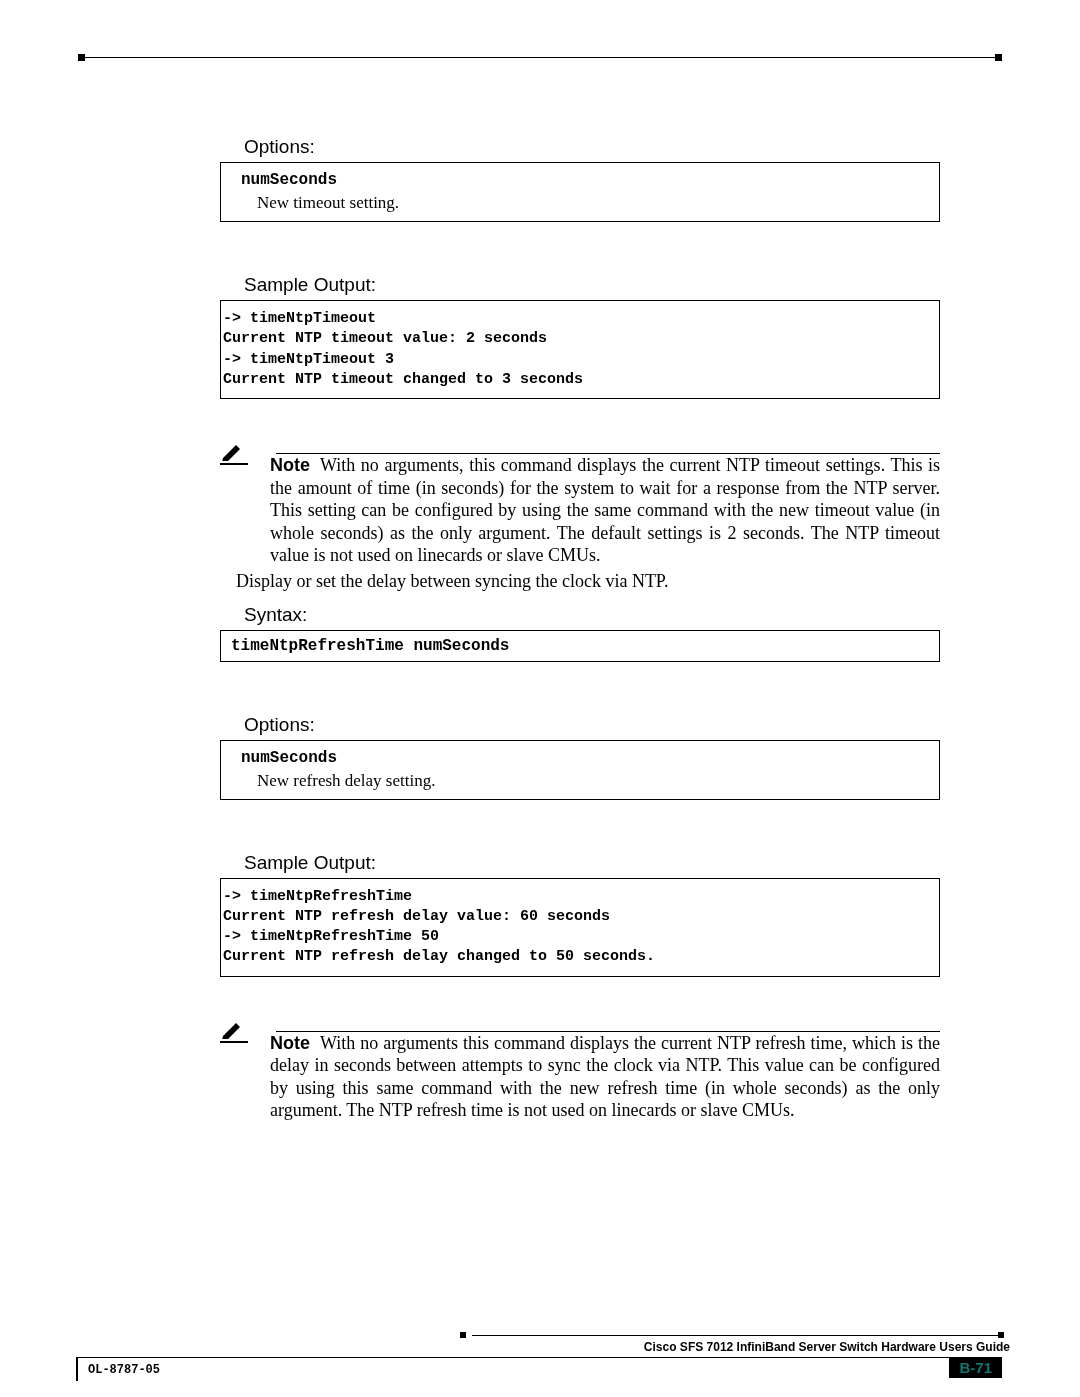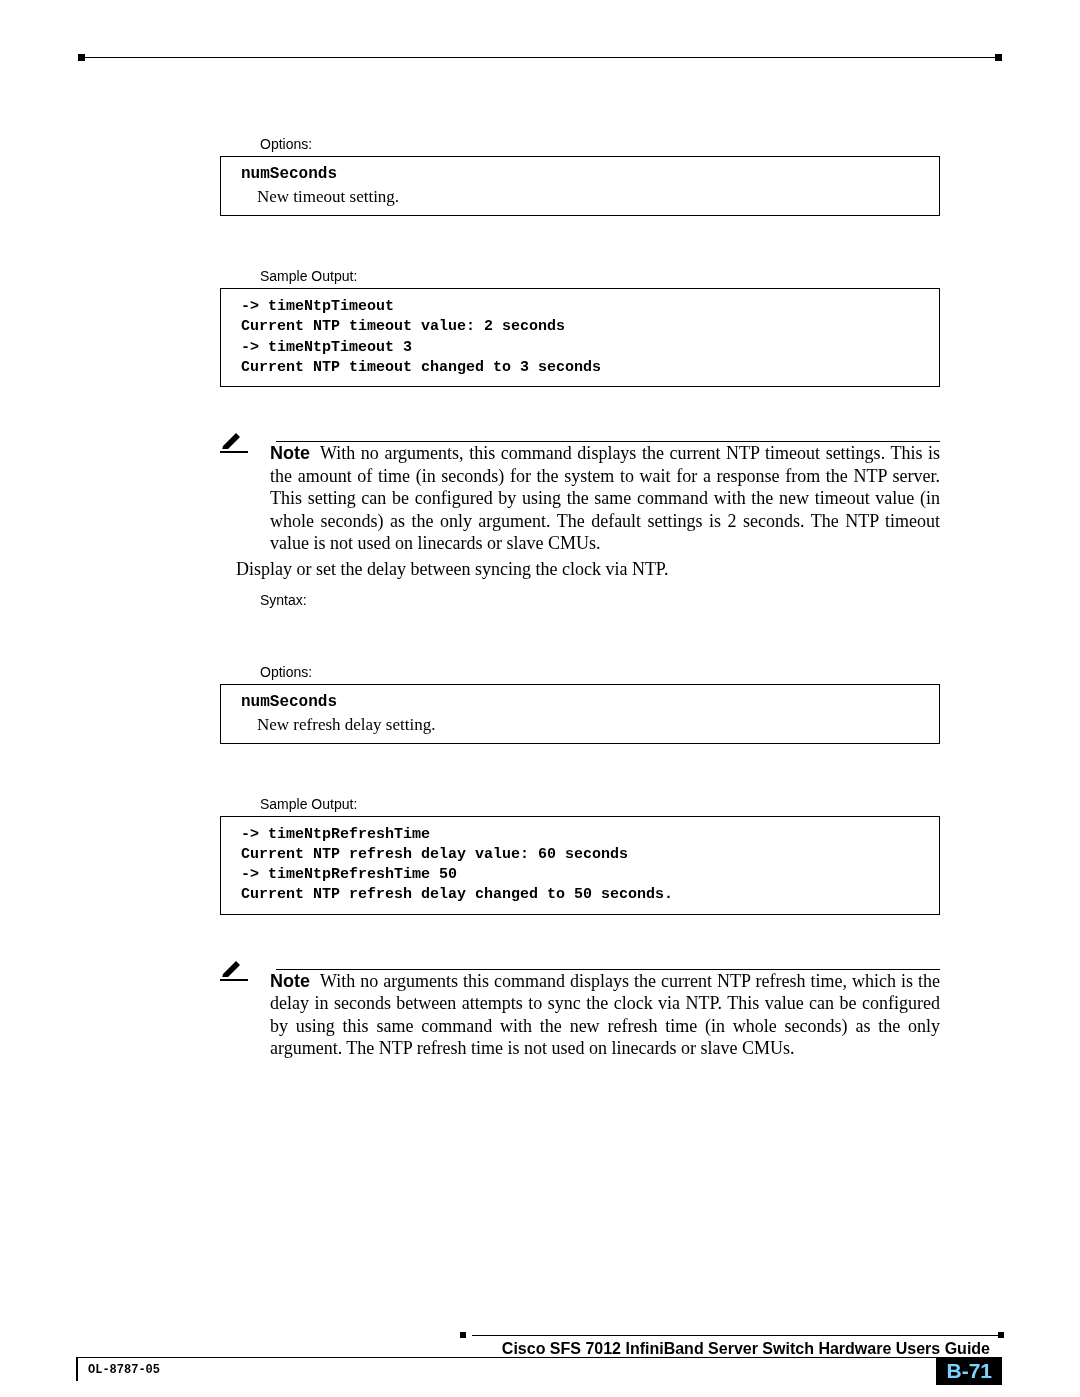--- a/index.html
+++ b/index.html
@@ -23,42 +23,42 @@
 
   .page {
     position: absolute;
     top: 120px;
     left: 220px;
     width: 720px;
   }
 
   .label {
     font-family: Helvetica, Arial, sans-serif;
-    font-size: 14px;
-    margin: 16px 0 4px 40px;
+    font-size: 19px;
+    margin: 16px 0 4px 24px;
   }
 
   .option-box {
     border: 1px solid #000;
     padding: 8px 20px;
   }
   .option-name {
     font-family: "Courier New", monospace;
     font-weight: bold;
     font-size: 16px;
   }
   .option-desc {
     font-family: "Times New Roman", serif;
     font-size: 17px;
     margin: 4px 0 0 16px;
   }
 
   .code-box {
     border: 1px solid #000;
-    padding: 8px 20px;
+    padding: 8px 2px;
     font-family: "Courier New", monospace;
     font-weight: bold;
     font-size: 15px;
     line-height: 1.35;
     white-space: pre;
   }
 
   .syntax-box {
     border: 1px solid #000;
     padding: 6px 10px;
@@ -137,23 +137,23 @@
   .footer-rule-top {
     position: absolute;
     right: 8px;
     top: 0;
     height: 1px;
     background: #000;
     width: 530px;
   }
   .footer-title {
     position: absolute;
-    right: 20px;
+    right: 0;
     top: 5px;
-    font-size: 16px;
+    font-size: 12px;
     font-weight: bold;
     text-align: right;
   }
   .footer-rule-bottom {
     position: absolute;
     left: 8px;
     top: 22px;
     right: 8px;
     height: 1px;
     background: #000;
@@ -164,23 +164,23 @@
     top: 28px;
     font-size: 12px;
     font-weight: bold;
     font-family: Liberation Mono, monospace;
   }
   .page-num-box {
     position: absolute;
     right: 8px;
     top: 22px;
     background: #000;
-    color: #7dd3fc;
-    font-weight: bold;
-    font-size: 21px;
+    color: #0f766e;
+    font-weight: bold;
+    font-size: 15px;
     padding: 2px 10px;
   }
   .footer-left-bar {
     position: absolute;
     left: 6px;
     top: 22px;
     bottom: -6px;
     width: 2px;
     background: #000;
     height: 24px;
@@ -231,20 +231,21 @@
       </div>
       <div class="note-body">
         <span class="note-word">Note</span><span>With no arguments, this command displays the current NTP timeout settings.  This is the amount of time (in seconds) for the system to wait for a response from the NTP server.  This setting can be configured by using the same command with the new timeout value (in whole seconds) as the only argument.  The default settings is 2 seconds. The NTP timeout value is not used on linecards or slave CMUs.</span>
       </div>
     </div>
   </div>
 
   <div class="cmd-desc">Display or set the delay between syncing the clock via NTP.</div>
 
   <div class="label" style="margin-top:12px">Syntax:</div>
+  <div class="syntax-box">timeNtpRefreshTime numSeconds</div>
 
   <div class="gap-lg"></div>
 
   <div class="label">Options:</div>
   <div class="option-box">
     <div class="option-name">numSeconds</div>
     <div class="option-desc">New refresh delay setting.</div>
   </div>
 
   <div class="gap-lg"></div>

